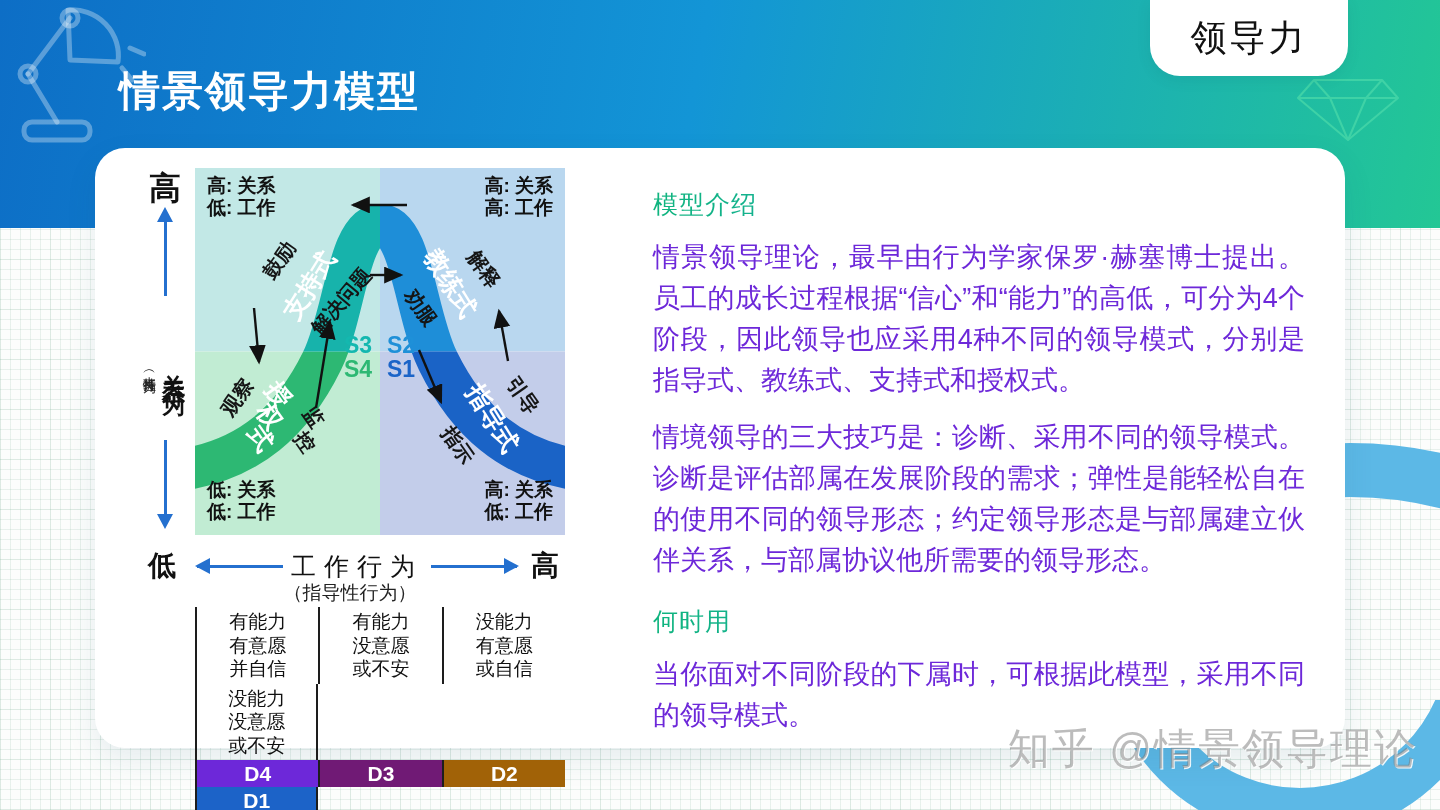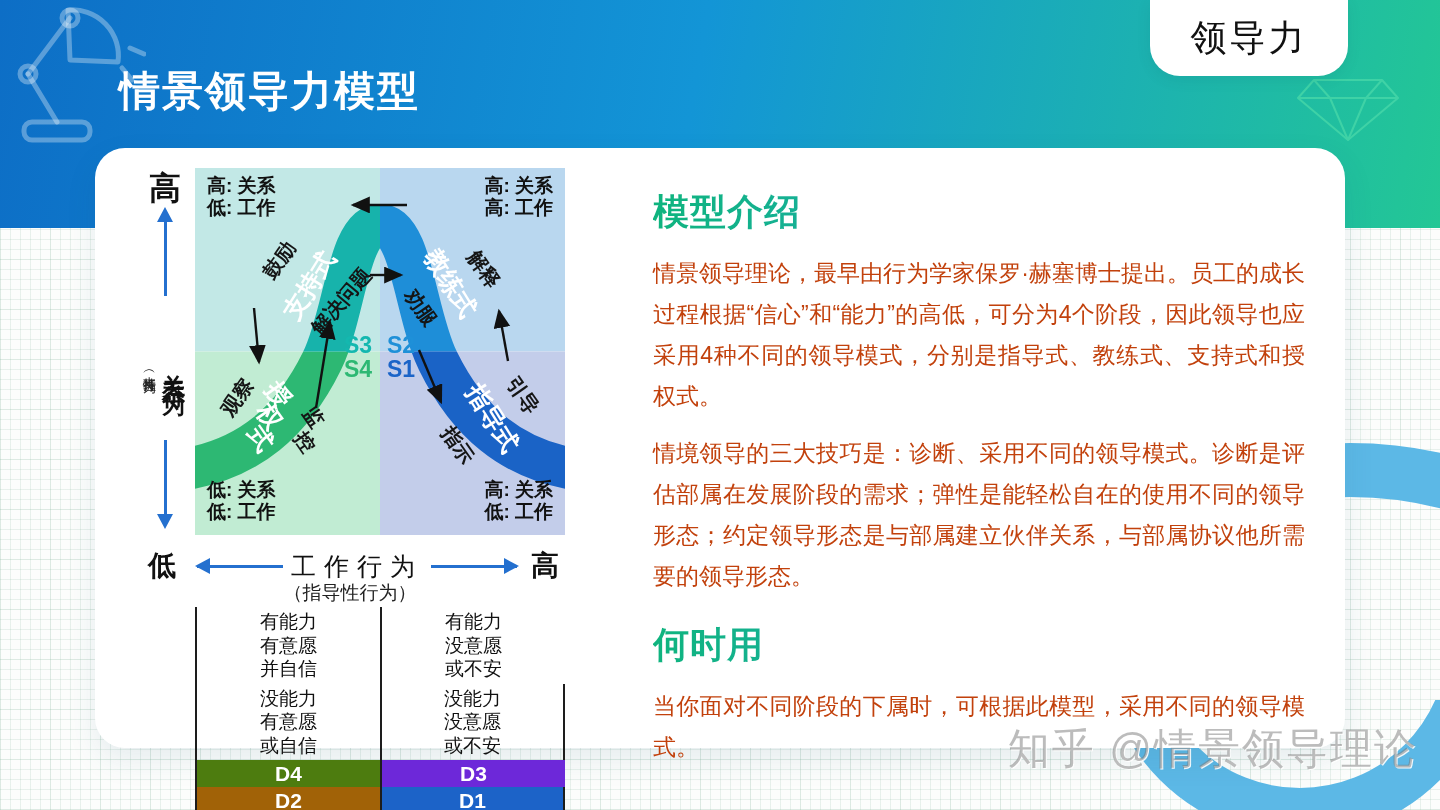--- a/index.html
+++ b/index.html
@@ -50,34 +50,34 @@
   .hline.l::before{content:"";position:absolute;left:-2px;top:-6.5px;
     border-top:8px solid transparent;border-bottom:8px solid transparent;
     border-right:15px solid #2470cf;}
   .hline.r::after{content:"";position:absolute;right:-2px;top:-6.5px;
     border-top:8px solid transparent;border-bottom:8px solid transparent;
     border-left:15px solid #2470cf;}
   .hlabel{font-size:25px;font-weight:normal;color:#111;letter-spacing:8px;flex:none;}
   .hsub{width:430px;text-align:center;font-size:19px;color:#222;height:24px;line-height:24px;}
   
   .tbl{width:370px;margin-left:60px;margin-top:2px;}
-  .trow1,.drow{display:grid;grid-template-columns:repeat(2,1fr);}
+  .trow1,.drow{display:grid;grid-template-columns:repeat(3,1fr);}
   .trow3{display:grid;grid-template-columns:repeat(2,1fr);}
   .tc{border-left:2px solid #1d1d1d;text-align:center;}
   .trow1 .tc{font-size:19px;line-height:23.5px;padding:3px 0;color:#111;font-weight:500;}
   .trow1 .tc:last-child,.drow .tc:last-child,.trow3 .tc:last-child{border-right:2px solid #1d1d1d;}
   .drow .tc{height:27px;line-height:27px;color:#fff;font-weight:bold;font-size:21px;}
-  .d4{background:#4d7c0f}.d3{background:#6d28d9}.d2{background:#a16207}.d1{background:#1c63c8}
+  .d4{background:#6d28d9}.d3{background:#701a75}.d2{background:#a16207}.d1{background:#1c63c8}
   .trow3 .tc{height:30px;line-height:30px;font-size:20px;font-weight:600;color:#111;}
   
   .right-block{margin-left:88px;width:652px;padding-top:20px;box-sizing:border-box;}
-  .sec-h{font-size:36px;font-weight:bold;letter-spacing:1px;
+  .sec-h{font-size:25px;font-weight:normal;letter-spacing:1px;
     background:linear-gradient(90deg,#0fb47e,#2ba3e0);
     -webkit-background-clip:text;background-clip:text;color:transparent;}
-  .para{font-size:23px;line-height:41px;color:#c2410c;text-align:justify;margin:16px 0 0 0;}
+  .para{font-size:27px;line-height:41px;color:#6d28d9;text-align:justify;margin:16px 0 0 0;}
   .sec2{margin-top:24px;}
   .watermark{position:absolute;right:22px;bottom:33px;z-index:9;font-size:42px;
     color:rgba(122,122,122,.5);letter-spacing:2px;
     text-shadow:1px 1px 0 rgba(255,255,255,.9);}
 </style>
 </head>
 <body>
 
 <div class="stage">
 

